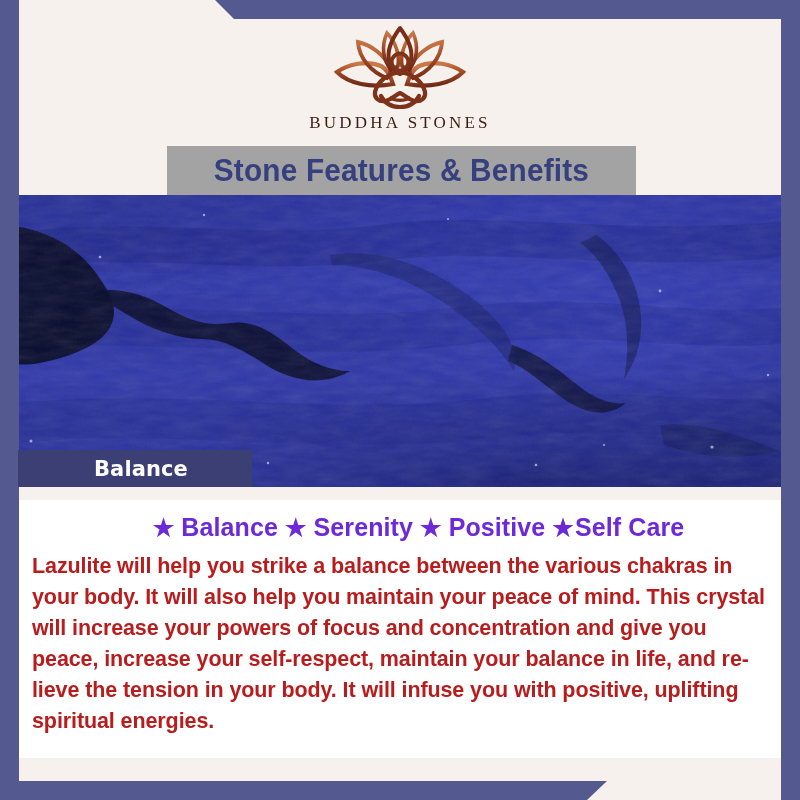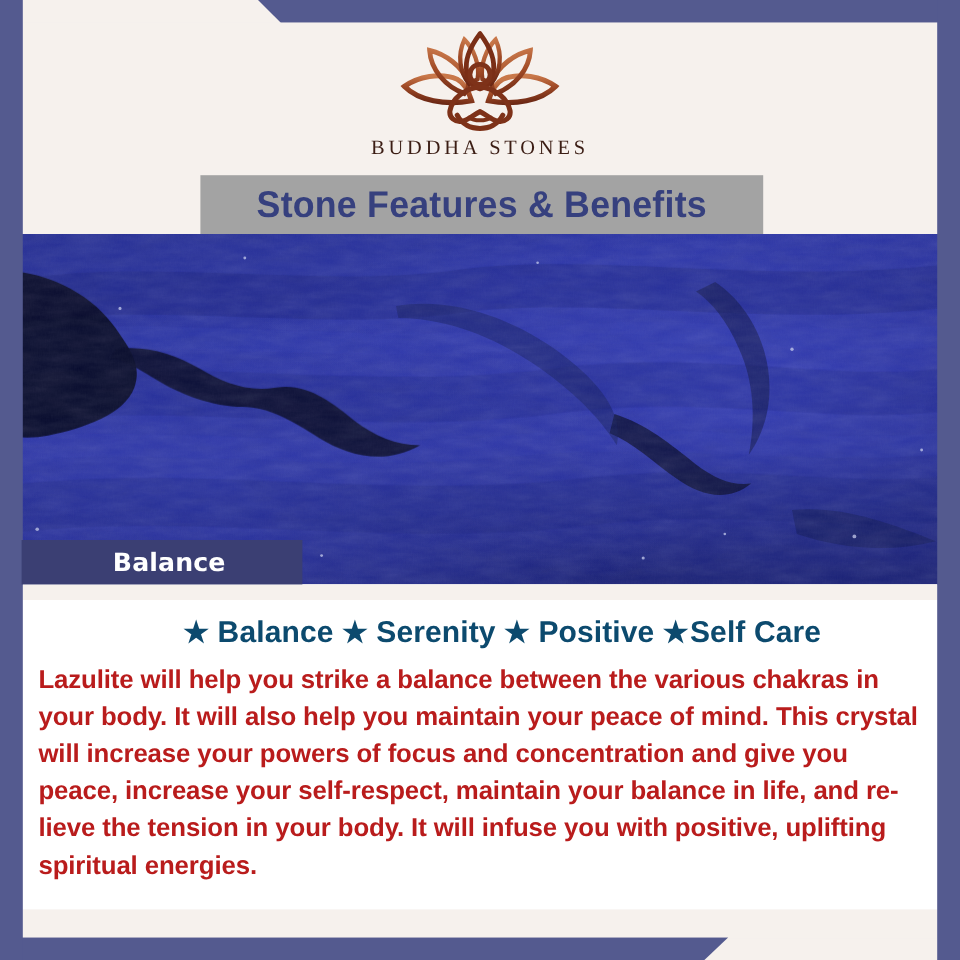--- a/index.html
+++ b/index.html
@@ -106,21 +106,21 @@
     position:absolute;left:0;top:0;width:762px;height:13px;
     background:#f6f1ed;
   }
 
   .features{
     position:absolute;left:0;right:0;top:26px;
     text-align:center;
     font-family:"Liberation Sans Narrow","Liberation Sans", sans-serif;
     font-weight:bold;
     font-size:25px;
-    color:#0c4a6e;
+    color:#6d28d9;
     white-space:nowrap;
     letter-spacing:0.1px;
     padding-left:37px;
   }
   .features .star{font-size:24px;}
   .features .gap{display:inline-block;width:7px;}
   .features .gap-tight{display:inline-block;width:1px;}
 
   .body-copy{
     position:absolute;left:13px;top:64px;width:736px;

